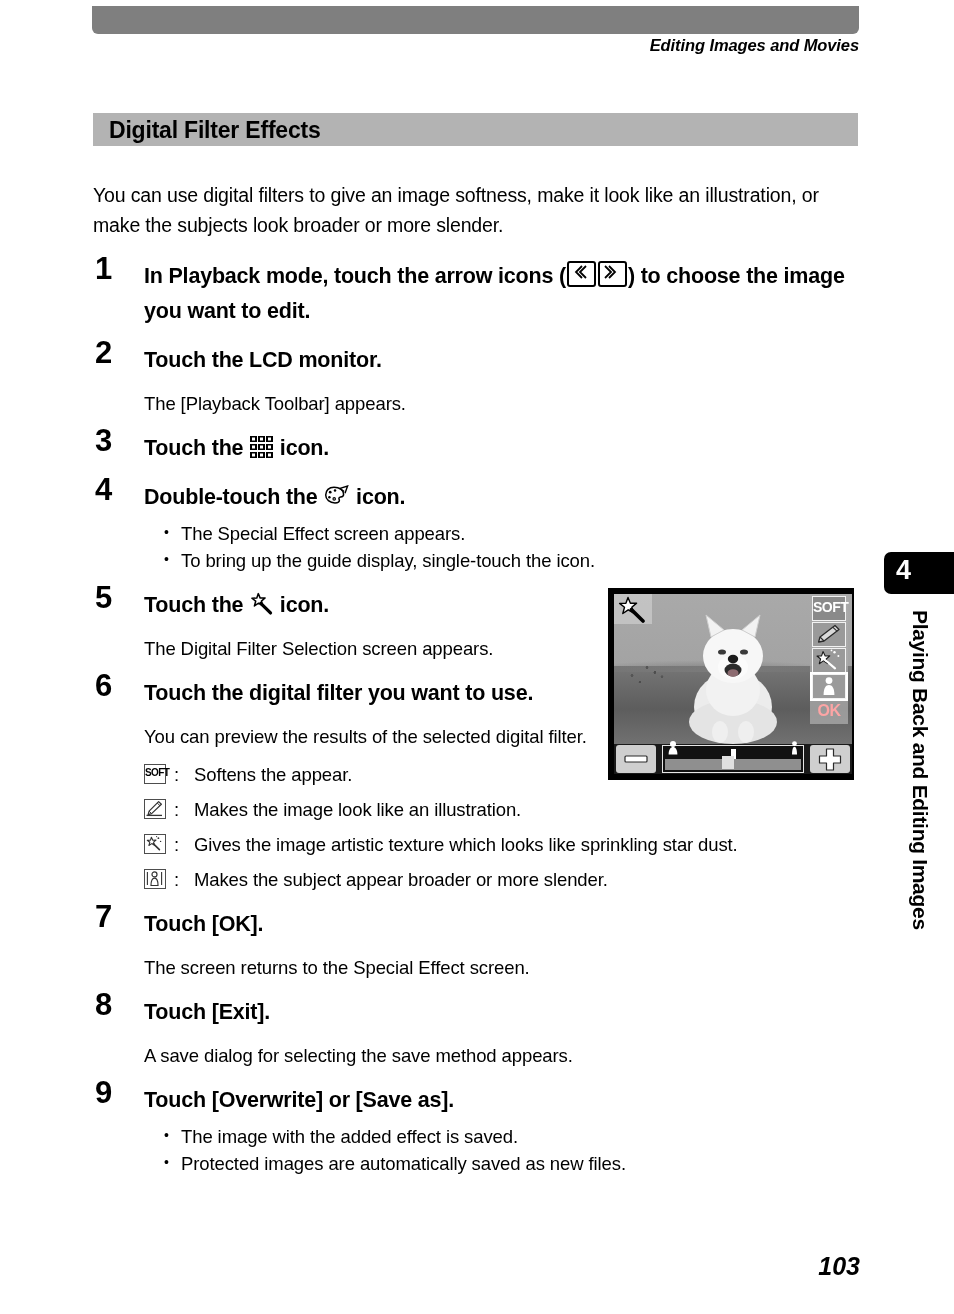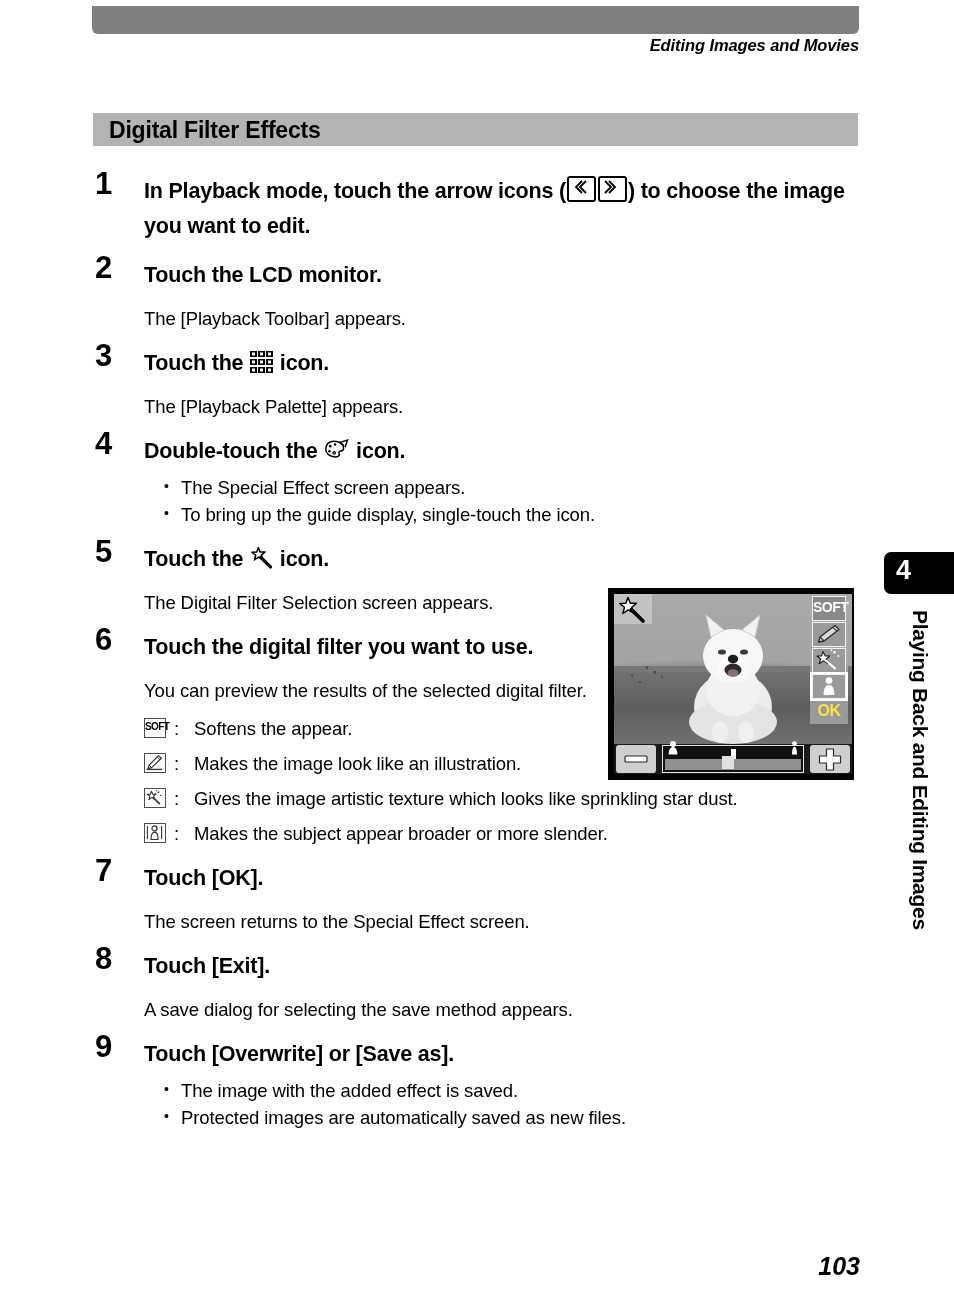--- a/index.html
+++ b/index.html
@@ -264,21 +264,21 @@
     position: relative;
   }
   .lcd-btn.soft {
     color: #fff; font-size: 14px; font-weight: bold;
     text-align: center; line-height: 21px; letter-spacing: -0.5px;
     background: #8a8a8a;
   }
   .lcd-btn.selected { outline: 2.5px solid #ffffff; outline-offset: 0px; }
   .lcd-ok {
     width: 36px; height: 22px; margin: 1px auto 0 auto;
-    color: #fde047; font-size: 16px; font-weight: bold;
+    color: #fca5a5; font-size: 16px; font-weight: bold;
     text-align: center; line-height: 22px; letter-spacing: -0.5px;
   }
   
   .lcd-bottom {
     position: absolute;
     left: 4px; bottom: 4px; width: 238px; height: 30px;
     background: #1a1a1a;
   }
   .lcd-minus, .lcd-plus {
     position: absolute;
@@ -365,20 +365,21 @@
 <div class="top-bar"></div>
 
 <div class="running-head">Editing Images and Movies</div>
 
 <div class="section-band">
   <div class="title">Digital Filter Effects</div>
 </div>
 
 <div class="content">
 
+  <p class="intro">You can use digital filters to give an image softness, make it look like an illustration, or make the subjects look broader or more slender.</p>
 
   <div class="step">
     <div class="num">1</div>
     <div class="head"><span>In Playback mode, touch the arrow icons (</span><span class="ic arrow-ico"><svg width="21" height="18" viewBox="0 0 21 18">
             <path d="M13 3 L7 9 L13 15" fill="none" stroke="#000" stroke-width="1.8"></path>
             <path d="M17 3 L11 9 L17 15" fill="none" stroke="#000" stroke-width="1.8"></path>
           </svg></span><span class="ic arrow-ico"><svg width="21" height="18" viewBox="0 0 21 18">
             <path d="M5 3 L11 9 L5 15" fill="none" stroke="#000" stroke-width="1.8"></path>
             <path d="M9 3 L15 9 L9 15" fill="none" stroke="#000" stroke-width="1.8"></path>
           </svg></span><span>) to choose the image you want to edit.</span></div>
@@ -409,21 +410,20 @@
               <rect x="11" y="2.5" width="3" height="3"></rect>
               <rect x="19" y="2.5" width="3" height="3"></rect>
               <rect x="3" y="10.5" width="3" height="3"></rect>
               <rect x="11" y="10.5" width="3" height="3"></rect>
               <rect x="19" y="10.5" width="3" height="3"></rect>
               <rect x="3" y="18.5" width="3" height="3"></rect>
               <rect x="11" y="18.5" width="3" height="3"></rect>
               <rect x="19" y="18.5" width="3" height="3"></rect>
             </g>
           </svg></span><span> icon.</span></div>
-    <div class="body">The [Playback Palette] appears.</div>
   </div>
 
   <div class="step">
     <div class="num">4</div>
     <div class="head"><span>Double-touch the </span><span class="ic palette-ico"><svg width="27" height="22" viewBox="0 0 27 22">
             <path d="M11 2.2c5.6 0 9.6 3 9.6 7 0 2.3-1.7 2.7-3 2.9-1 .2-1.7.5-1.7 1.4 0 .7.5 1 .5 1.8 0 1.6-1.8 2.6-4.4 2.6-5.2 0-9.3-3.3-9.3-7.9C2.7 5.4 6 2.2 11 2.2z" fill="none" stroke="#000" stroke-width="1.5"></path>
             <circle cx="7.2" cy="7.2" r="1.35" fill="#000"></circle>
             <circle cx="12" cy="5.6" r="1.25" fill="#000"></circle>
             <circle cx="6.4" cy="12.2" r="1.25" fill="#000"></circle>
             <circle cx="11.2" cy="13.9" r="1.2" fill="none" stroke="#000" stroke-width="1.2"></circle>

